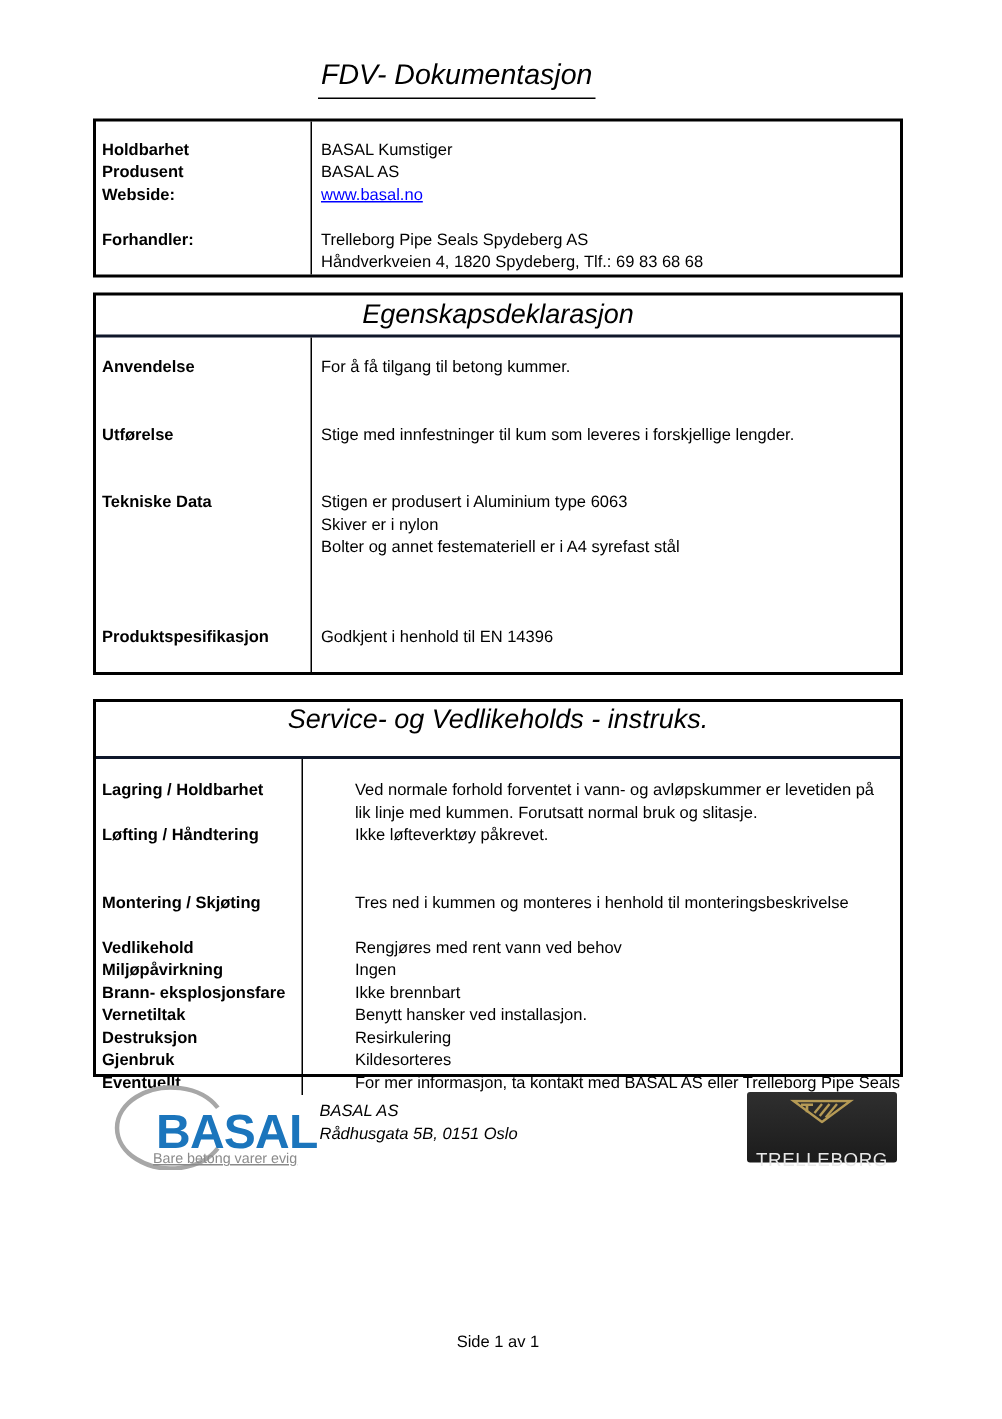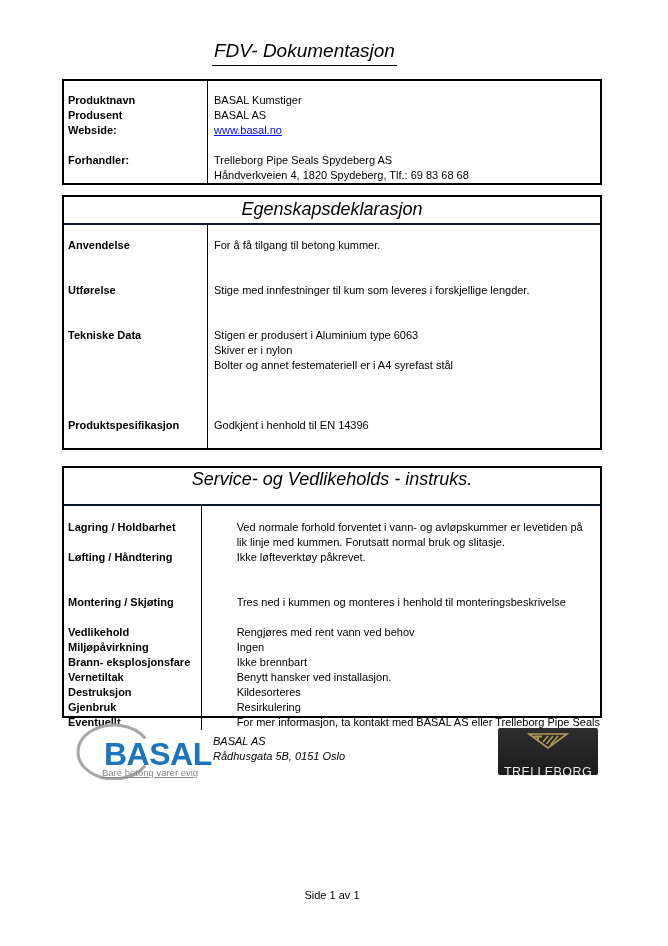--- a/index.html
+++ b/index.html
@@ -88,21 +88,21 @@
 </head>
 <body>
 
 <div class="page">
 
   <div class="doc-title">FDV- Dokumentasjon</div>
 
   <section class="box t1">
     <div class="tbody">
       <div class="col-l">
-        <div class="line">Produktnavn</div>
+        <div class="line">Holdbarhet</div>
         <div class="line">Produsent</div>
         <div class="line">Webside:</div>
         <div class="line"></div>
         <div class="line">Forhandler:</div>
         <div class="line"></div>
       </div>
       <div class="col-v">
         <div class="line">BASAL Kumstiger</div>
         <div class="line">BASAL AS</div>
         <div class="line"><a class="weblink">www.basal.no</a></div>
@@ -175,22 +175,22 @@
         <div class="line">lik linje med kummen. Forutsatt normal bruk og slitasje.</div>
         <div class="line">Ikke løfteverktøy påkrevet.</div>
         <div class="line"></div>
         <div class="line"></div>
         <div class="line">Tres ned i kummen og monteres i henhold til monteringsbeskrivelse</div>
         <div class="line"></div>
         <div class="line">Rengjøres med rent vann ved behov</div>
         <div class="line">Ingen</div>
         <div class="line">Ikke brennbart</div>
         <div class="line">Benytt hansker ved installasjon.</div>
+        <div class="line">Resirkulering</div>
         <div class="line">Kildesorteres</div>
-        <div class="line">Resirkulering</div>
         <div class="line">For mer informasjon, ta kontakt med BASAL AS eller Trelleborg Pipe Seals</div>
       </div>
     </div>
   </section>
 
   <div class="basal-logo">
     <svg class="basal-arc" width="78" height="58" viewBox="0 0 78 58">
       <path d="M 70.2 16.5 A 36 27 0 1 0 70.2 43.5" fill="none" stroke="#A7A7A7" stroke-width="3"></path>
     </svg>
     <div class="basal-word">BASAL</div>

